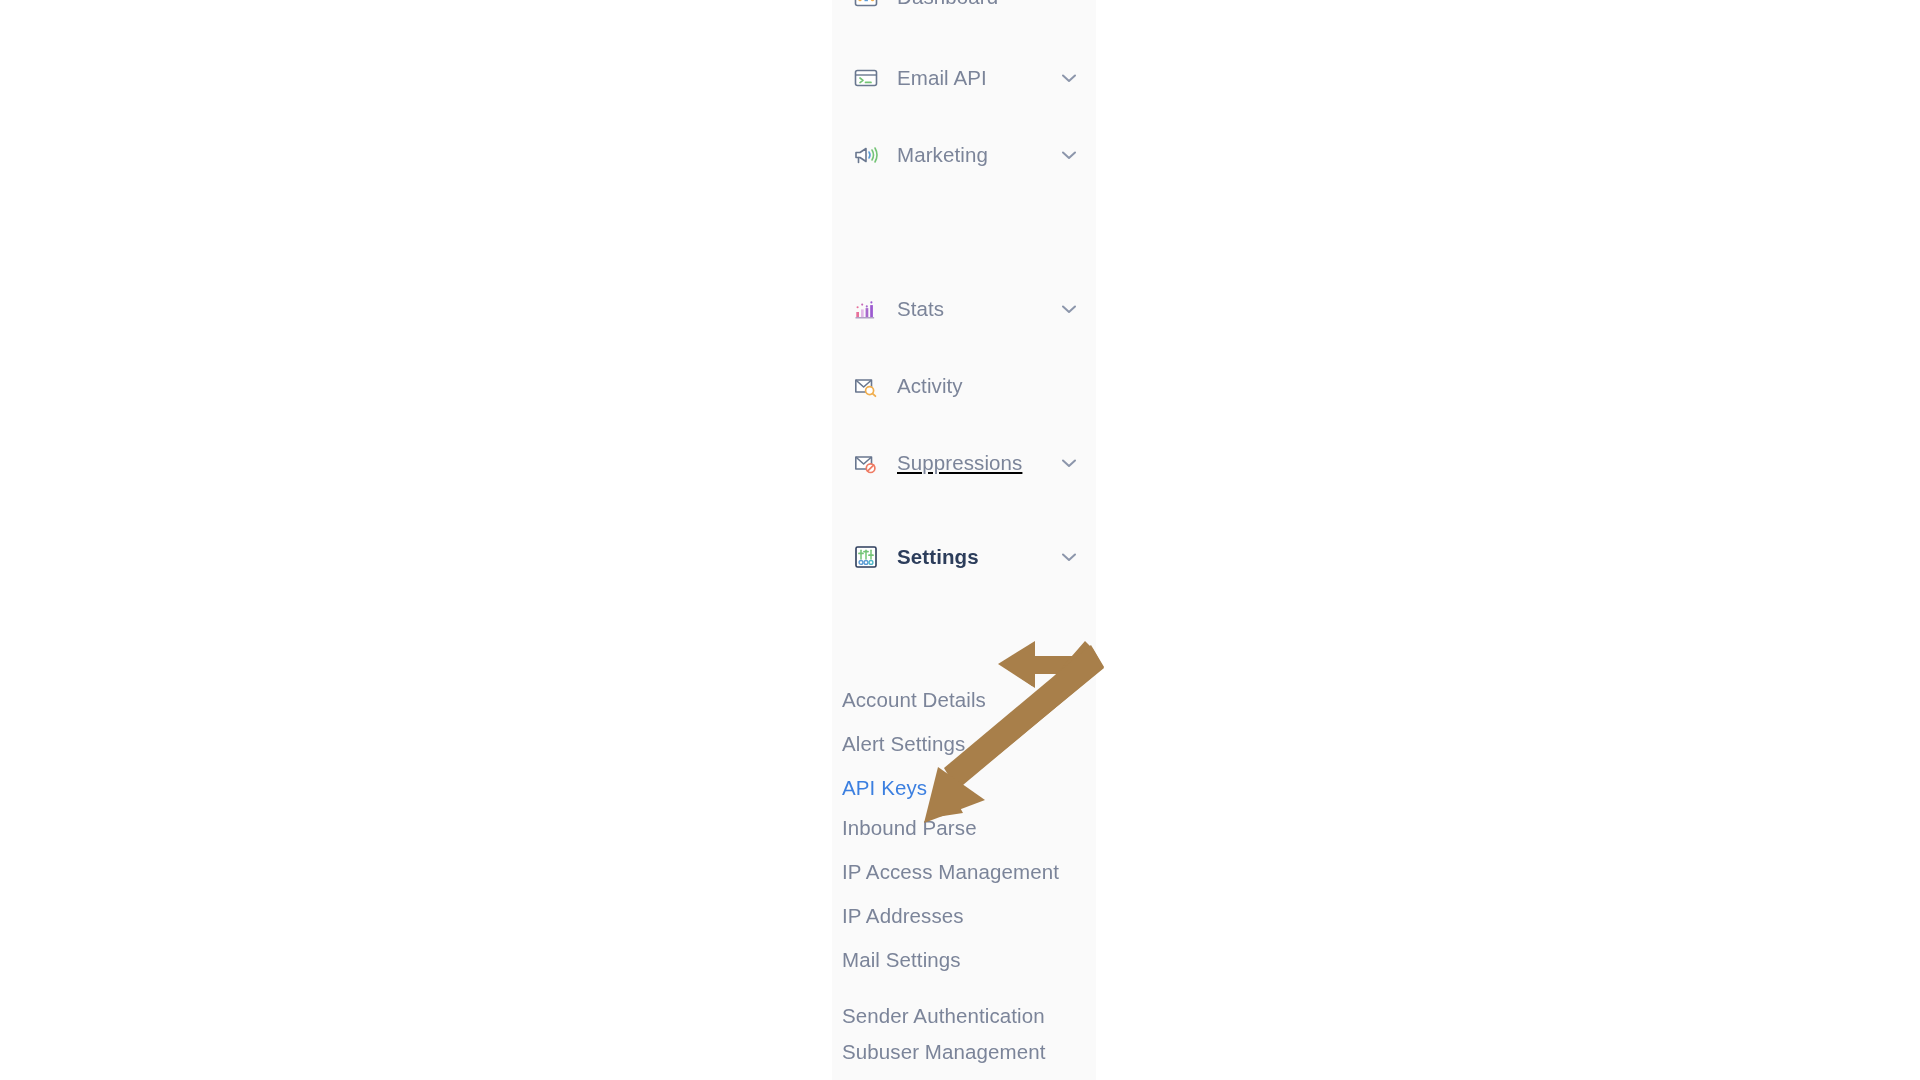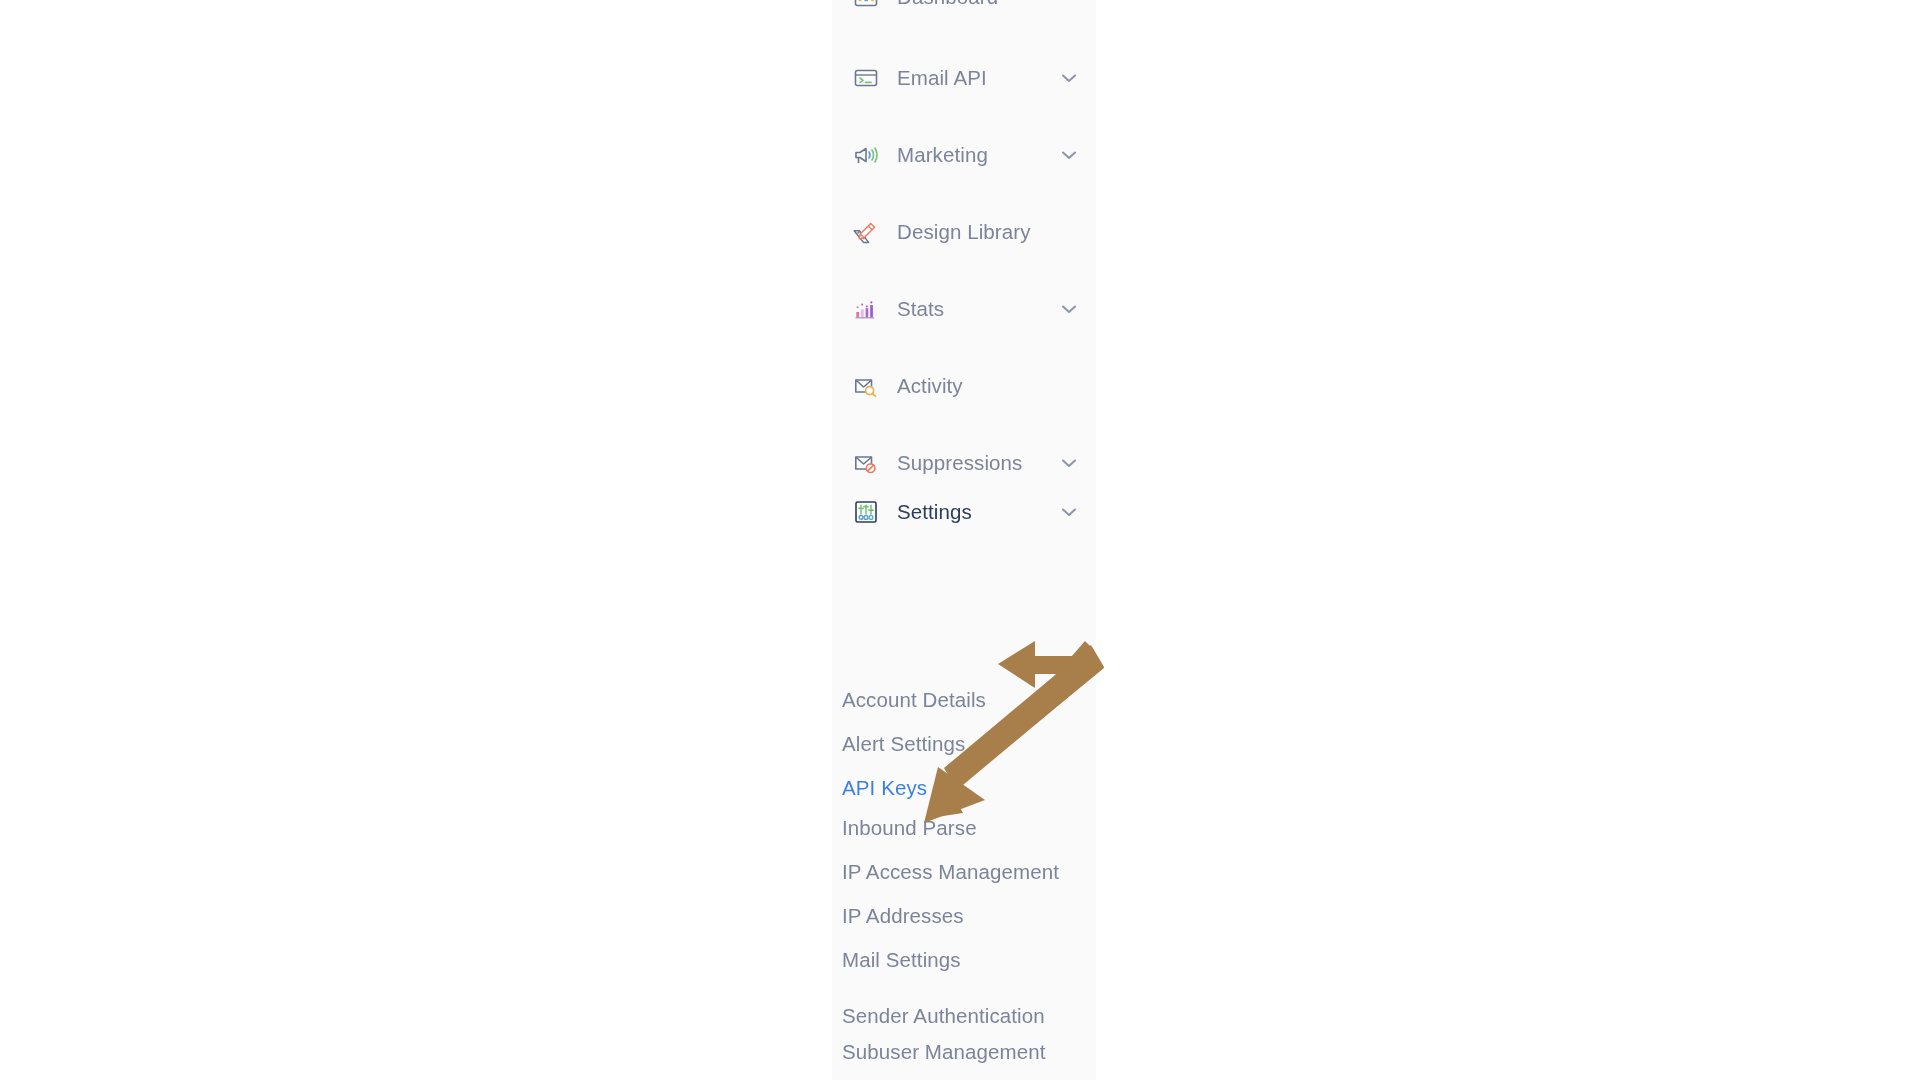--- a/index.html
+++ b/index.html
@@ -153,40 +153,20 @@
         </span>
         <span class="nav-label">Marketing</span>
         <span class="chevron">
           <svg width="14" height="9" viewBox="0 0 14 9">
               <path d="M1 1.5 L7 7 L13 1.5" fill="none" stroke="#8c96ab" stroke-width="2" stroke-linecap="round" stroke-linejoin="round"></path>
             </svg>
         </span>
       </div>
     </div>
 
-    <div class="nav-group" style="top:209px;">
-      <div class="nav-item">
-        <span class="nav-icon">
-          <svg width="28" height="28" viewBox="0 0 28 28">
-            <g stroke="#69778f" stroke-width="1.5" fill="#fff" stroke-linejoin="round">
-              <path d="M6.5 4.8 L10.2 8.5 L8.5 23.2 L4.8 19.5 Z" transform="rotate(-45 14 14)"></path>
-              <line x1="7" y1="9" x2="9.6" y2="9" transform="rotate(-45 14 14)"></line>
-              <line x1="7" y1="13" x2="9.6" y2="13" transform="rotate(-45 14 14)"></line>
-              <line x1="7" y1="17" x2="9.6" y2="17" transform="rotate(-45 14 14)"></line>
-            </g>
-            <g transform="rotate(45 14 14)">
-              <path d="M11.3 4.6 L16.7 4.6 L16.7 19.5 L14 23.5 L11.3 19.5 Z" fill="#fff" stroke="#ef7b63" stroke-width="1.5" stroke-linejoin="round"></path>
-              <line x1="11.3" y1="19.5" x2="16.7" y2="19.5" stroke="#ef7b63" stroke-width="1.4"></line>
-              <line x1="11.3" y1="8.2" x2="16.7" y2="8.2" stroke="#ef7b63" stroke-width="1.4"></line>
-            </g>
-          </svg>
-        </span>
-        <span class="nav-label">Design Library</span>
-      </div>
-    </div>
 
     <div class="nav-group" style="top:286px;">
       <div class="nav-item">
         <span class="nav-icon">
           <svg width="28" height="28" viewBox="0 0 28 28">
             <circle cx="5.6" cy="12.2" r="1.05" fill="#e8709a"></circle>
             <circle cx="10.2" cy="9.6" r="1.05" fill="#c768b8"></circle>
             <circle cx="14.8" cy="11.4" r="1.05" fill="#a868cc"></circle>
             <circle cx="19.4" cy="7.4" r="1.05" fill="#9b59d0"></circle>
             <rect x="4.3" y="17" width="2.7" height="5" fill="#e8709a"></rect>
@@ -212,40 +192,40 @@
             <path d="M3.8 8 L3.8 20 L19.5 20 L19.5 8 Z" fill="#fff" stroke="#69778f" stroke-width="1.6" stroke-linejoin="round"></path>
             <path d="M3.8 8 L11.65 15 L19.5 8" fill="none" stroke="#69778f" stroke-width="1.6" stroke-linejoin="round"></path>
             <circle cx="17.6" cy="18.6" r="4" fill="#fff" stroke="#f0ae4e" stroke-width="1.7"></circle>
             <line x1="20.6" y1="21.6" x2="23.4" y2="24.2" stroke="#f0ae4e" stroke-width="1.8" stroke-linecap="round"></line>
           </svg>
         </span>
         <span class="nav-label">Activity</span>
       </div>
     </div>
 
-    <div class="nav-group" style="top:440px;">
+    <div class="nav-group" style="top:440px;text-decoration:underline;">
       <div class="nav-item">
         <span class="nav-icon">
           <svg width="28" height="28" viewBox="0 0 28 28">
             <path d="M3.8 8 L3.8 20 L19.5 20 L19.5 8 Z" fill="#fff" stroke="#69778f" stroke-width="1.6" stroke-linejoin="round"></path>
             <path d="M3.8 8 L11.65 15 L19.5 8" fill="none" stroke="#69778f" stroke-width="1.6" stroke-linejoin="round"></path>
             <circle cx="18.6" cy="19.2" r="4.3" fill="#fff" stroke="#ef7b63" stroke-width="1.7"></circle>
             <line x1="15.6" y1="22.2" x2="21.6" y2="16.2" stroke="#ef7b63" stroke-width="1.7" stroke-linecap="round"></line>
           </svg>
         </span>
         <span class="nav-label">Suppressions</span>
         <span class="chevron">
           <svg width="14" height="9" viewBox="0 0 14 9">
               <path d="M1 1.5 L7 7 L13 1.5" fill="none" stroke="#8c96ab" stroke-width="2" stroke-linecap="round" stroke-linejoin="round"></path>
             </svg>
         </span>
       </div>
     </div>
 
-    <div class="nav-group" style="top:489px;">
+    <div class="nav-group" style="top:534px;font-weight:bold;">
       <div class="nav-item">
         <span class="nav-icon">
           <svg width="28" height="28" viewBox="0 0 28 28">
             <rect x="4" y="4" width="20" height="20" rx="1.6" fill="#fff" stroke="#2c3d5b" stroke-width="1.6"></rect>
             <line x1="9" y1="7.2" x2="9" y2="16" stroke="#74c476" stroke-width="1.5" stroke-linecap="round"></line>
             <line x1="14" y1="7.2" x2="14" y2="16" stroke="#74c476" stroke-width="1.5" stroke-linecap="round"></line>
             <line x1="19" y1="7.2" x2="19" y2="16" stroke="#74c476" stroke-width="1.5" stroke-linecap="round"></line>
             <line x1="7" y1="10.4" x2="11" y2="10.4" stroke="#74c476" stroke-width="1.8" stroke-linecap="round"></line>
             <line x1="12" y1="8.6" x2="16" y2="8.6" stroke="#74c476" stroke-width="1.8" stroke-linecap="round"></line>
             <line x1="17" y1="12.2" x2="21" y2="12.2" stroke="#74c476" stroke-width="1.8" stroke-linecap="round"></line>

